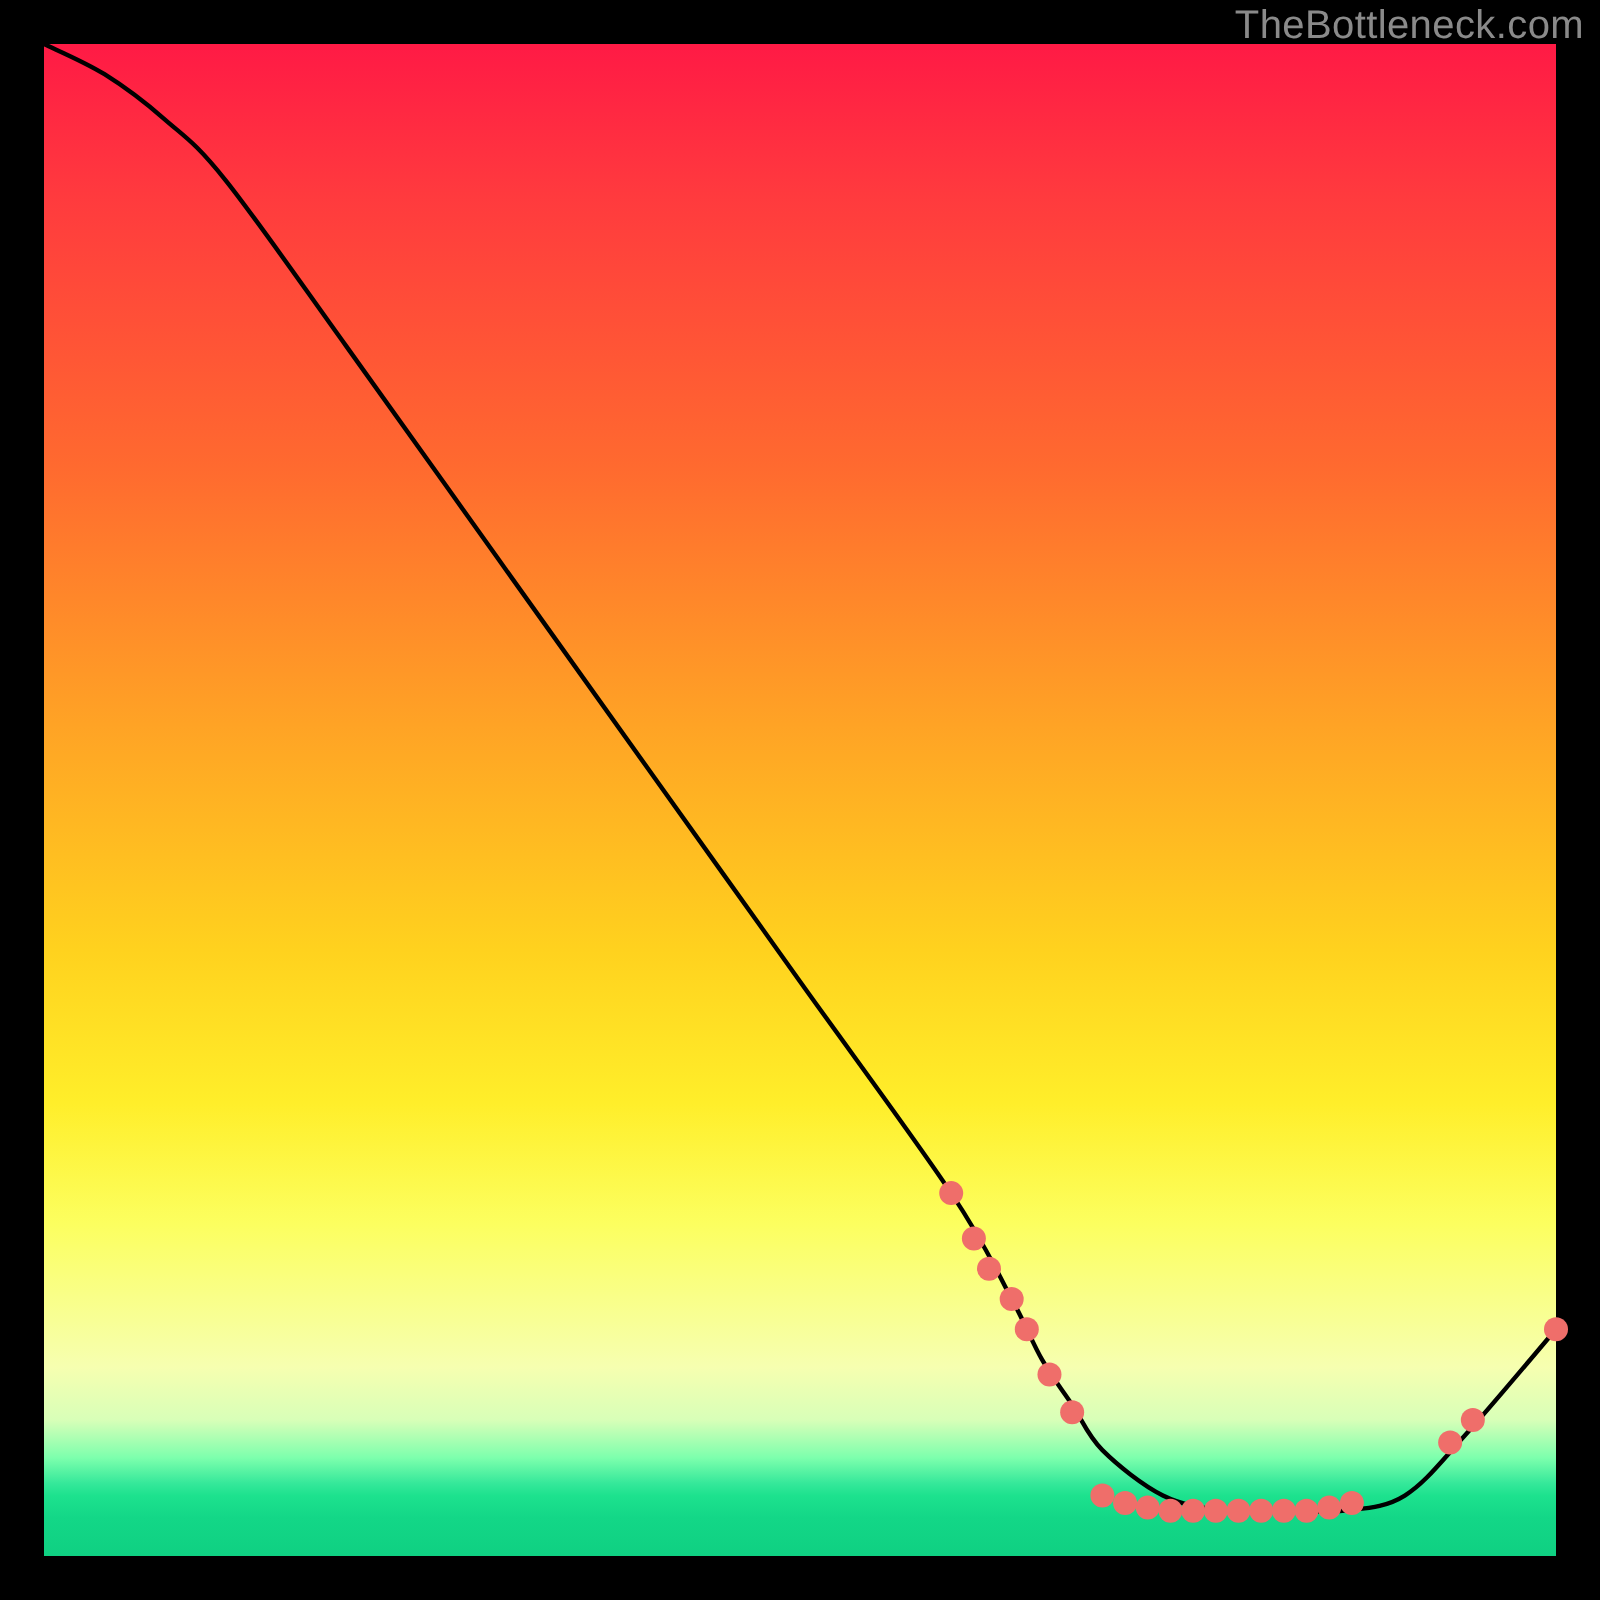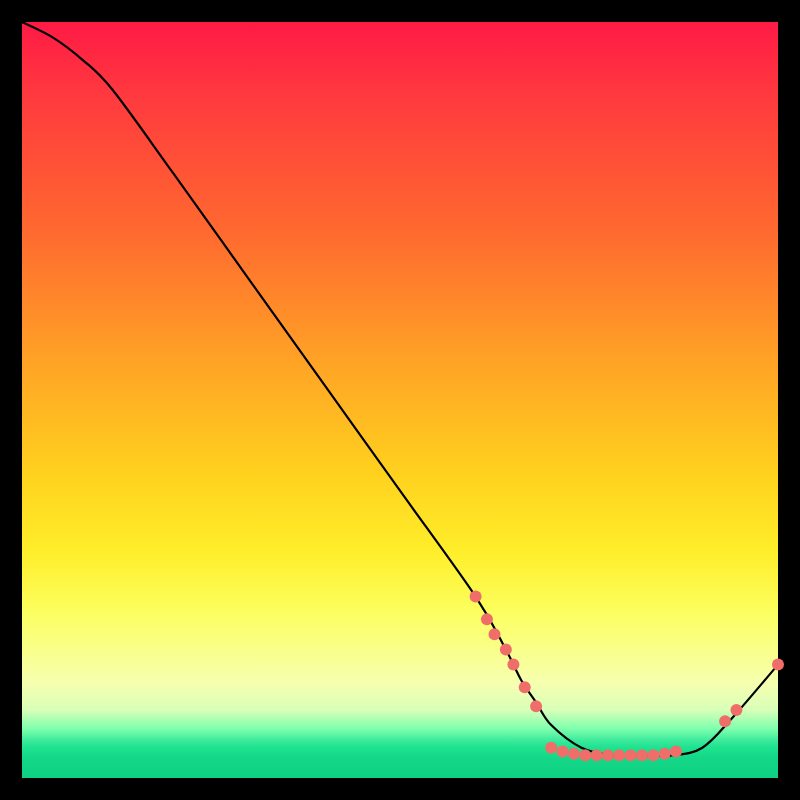--- a/index.html
+++ b/index.html
@@ -86,13 +86,14 @@
           <circle cx="619.92" cy="733.32" r="6" fill="#ef6e6a"></circle>
           <circle cx="631.26" cy="733.32" r="6" fill="#ef6e6a"></circle>
           <circle cx="642.6" cy="731.808" r="6" fill="#ef6e6a"></circle>
           <circle cx="653.9399999999999" cy="729.54" r="6" fill="#ef6e6a"></circle>
           <circle cx="703.08" cy="699.3" r="6" fill="#ef6e6a"></circle>
           <circle cx="714.42" cy="687.96" r="6" fill="#ef6e6a"></circle>
           <circle cx="756" cy="642.6" r="6" fill="#ef6e6a"></circle>
         </g>
     </svg>
   </div>
+  <div class="watermark">TheBottleneck.com</div>
 </div>
 
 </body></html>

